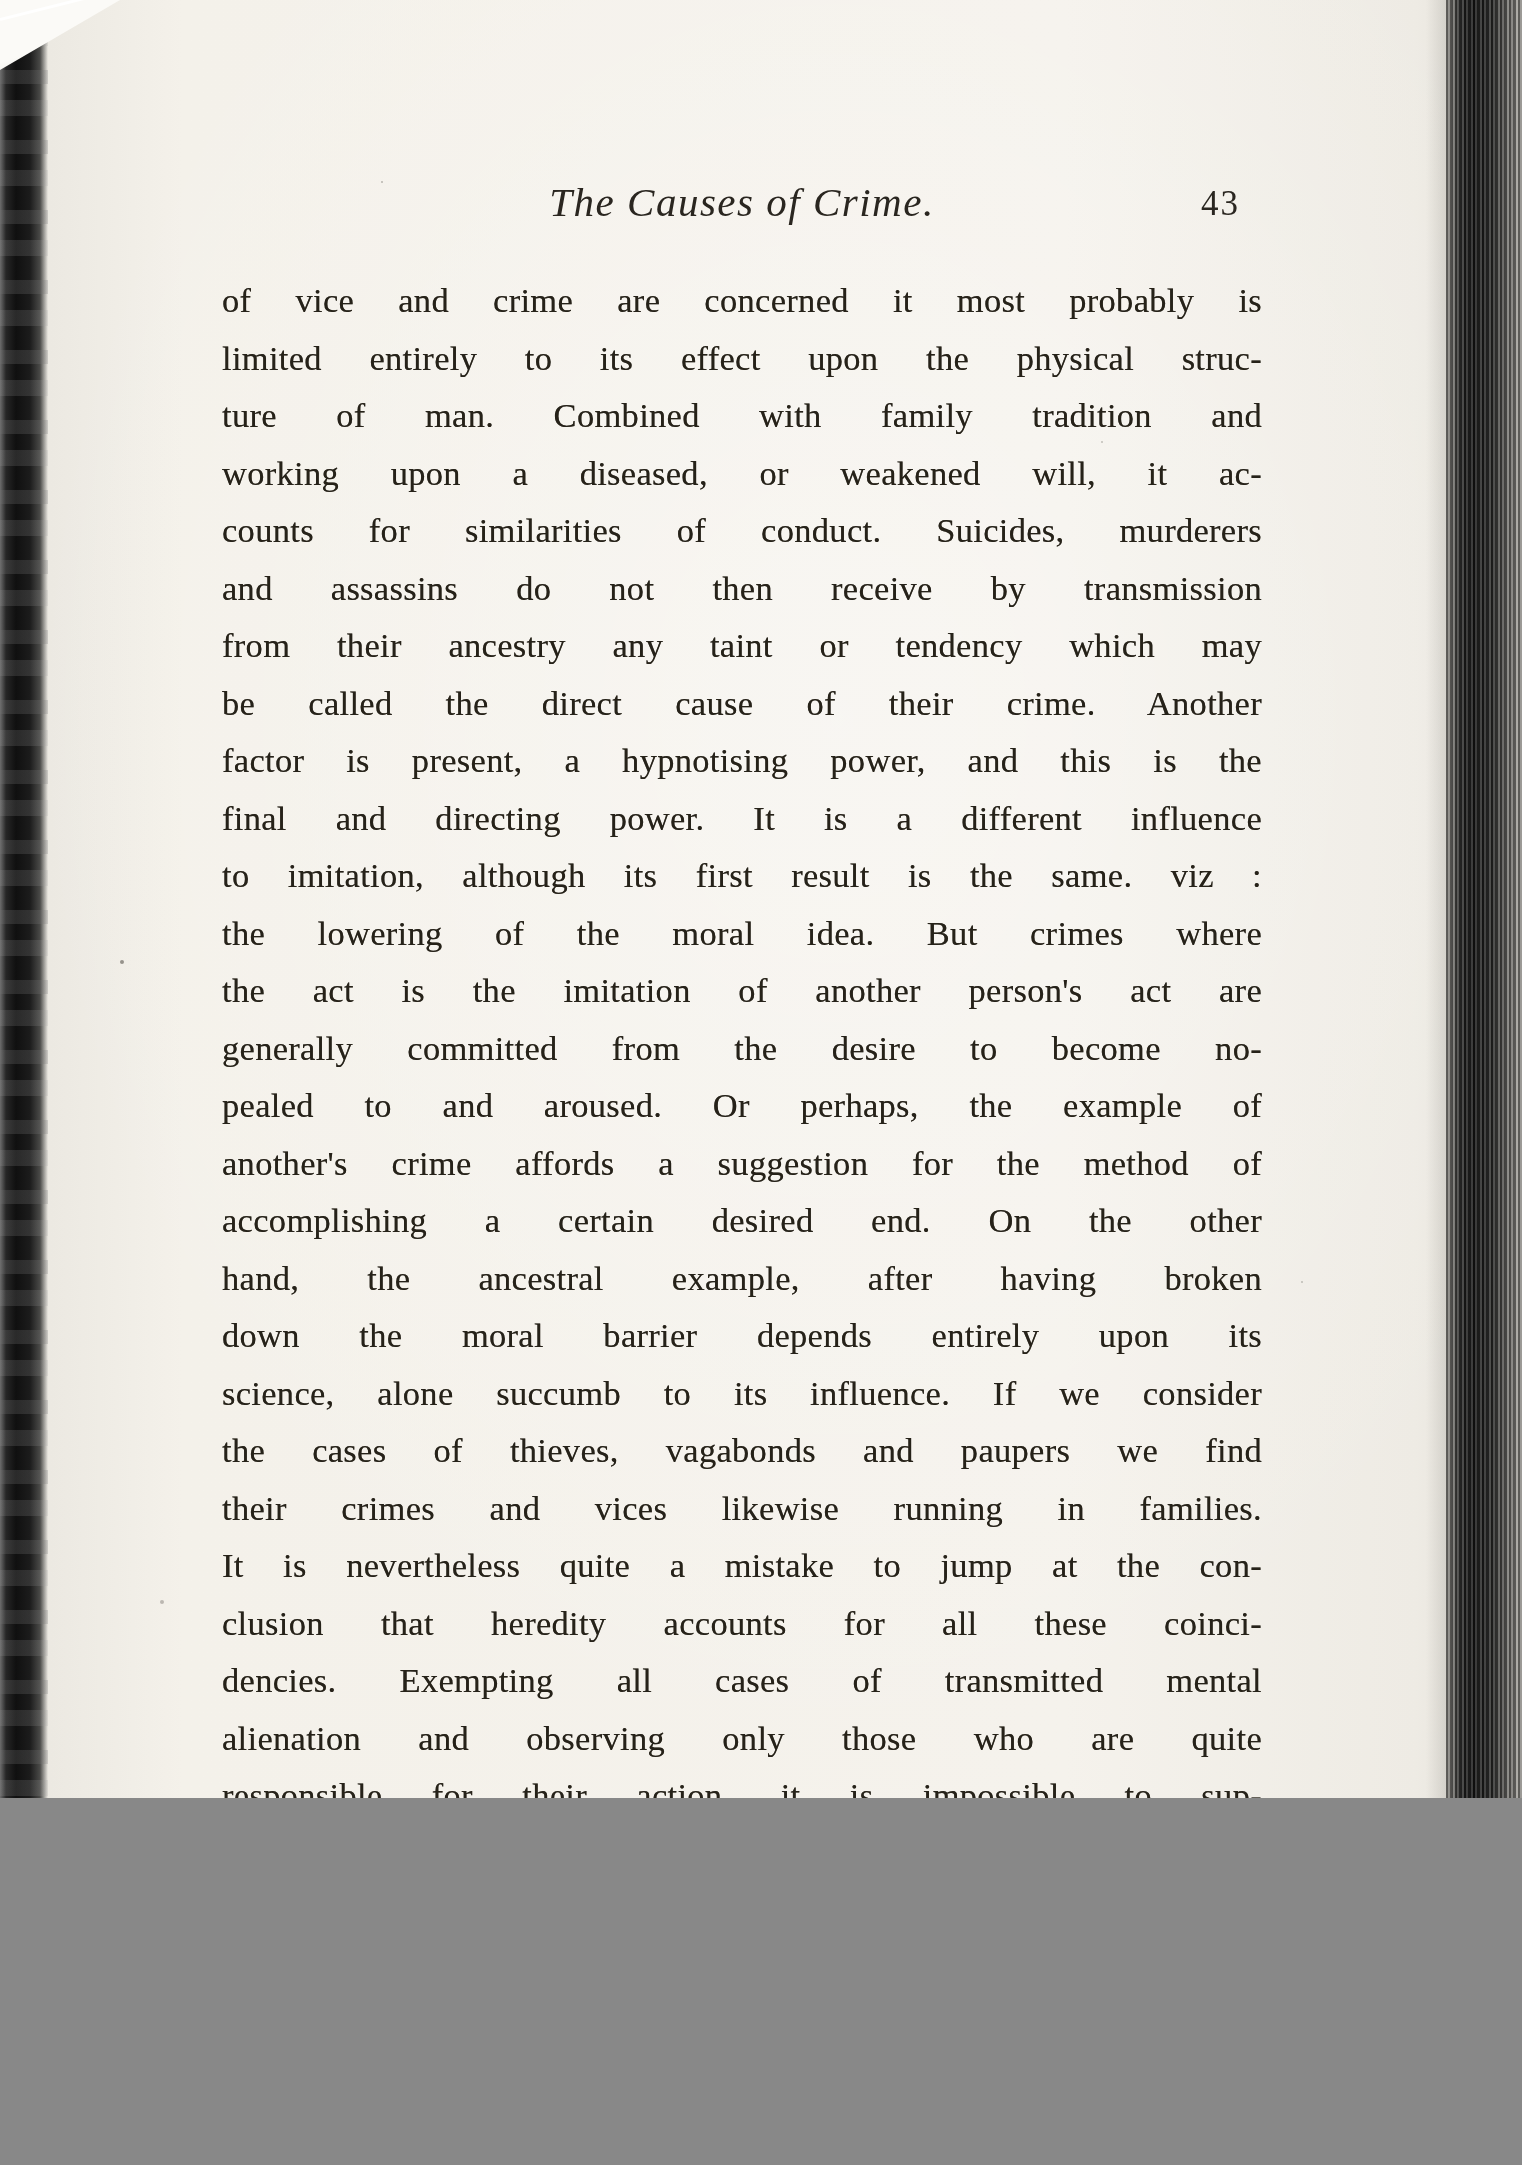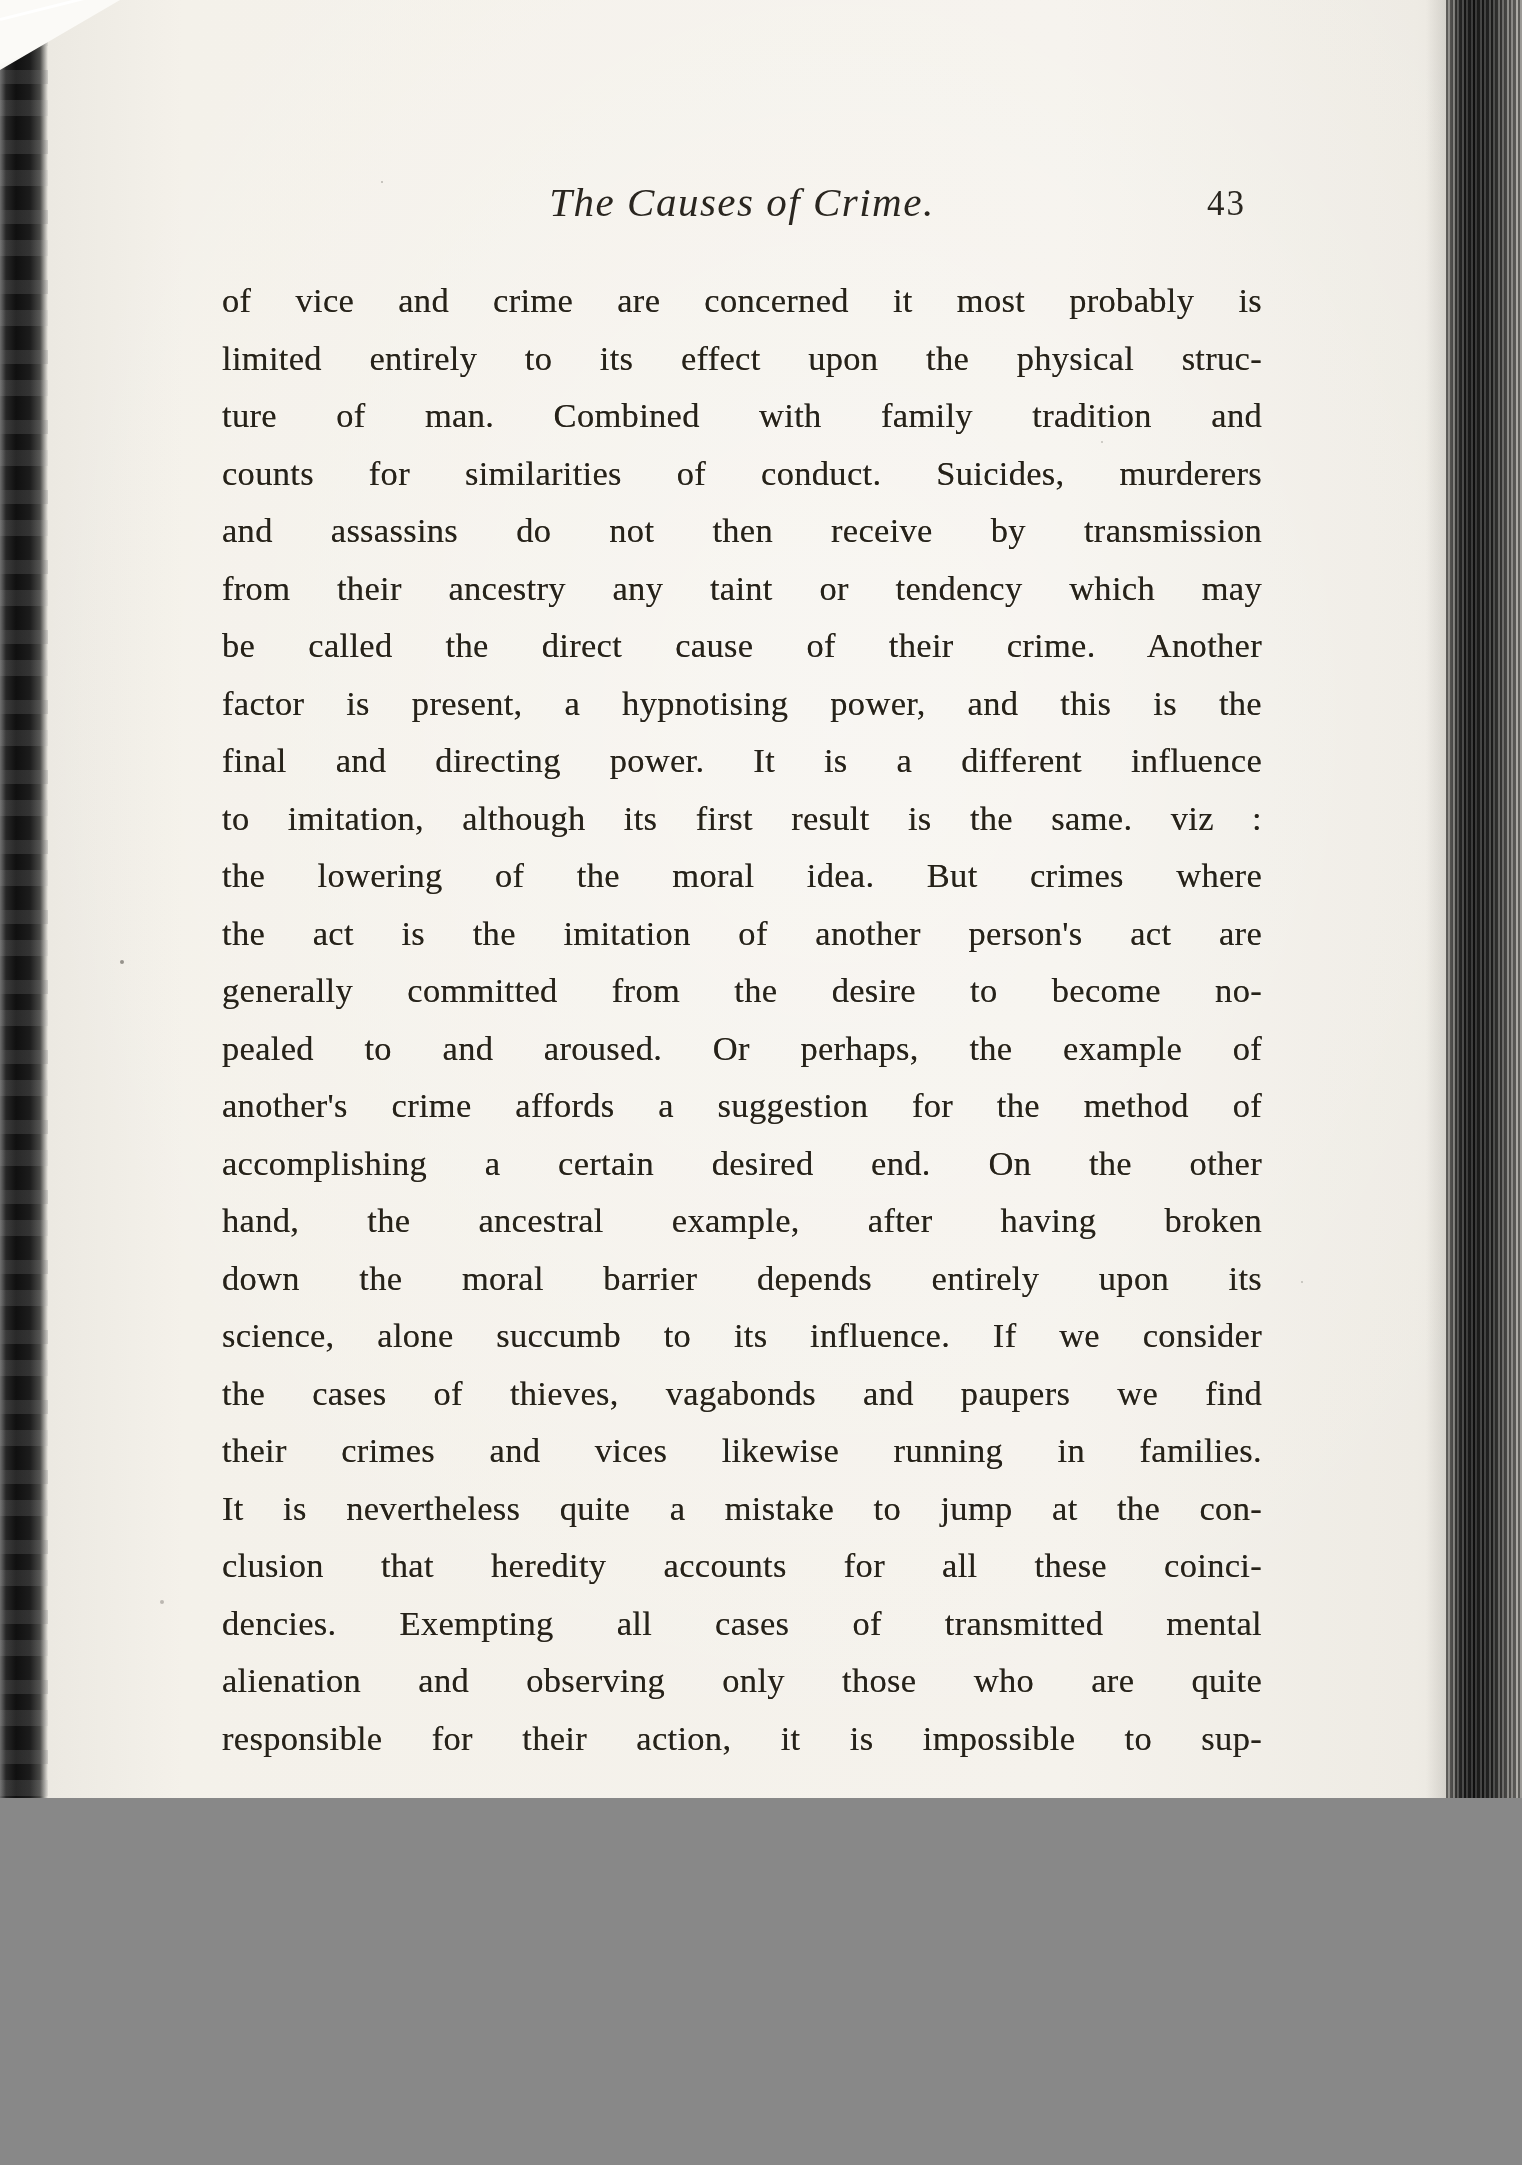--- a/index.html
+++ b/index.html
@@ -99,21 +99,21 @@
     transform: translateX(-50%);
     top: 0;
     font-style: italic;
     font-size: 41px;
     letter-spacing: 1.5px;
     white-space: nowrap;
     color: #2a2620;
   }
   .page-number {
     position: absolute;
-    right: 16px;
+    right: 22px;
     top: 6px;
     font-size: 35px;
     letter-spacing: 2px;
     color: #2a2620;
     margin-left: 34px;
   }
 
   .body-text {
     position: absolute;
     left: 222px;
@@ -148,20 +148,21 @@
 
   <div class="header-row">
     <div class="running-title">The Causes of Crime.</div>
     <div class="page-number">43</div>
   </div>
 
   <div class="body-text">
       <div class="line">of vice and crime are concerned it most probably is</div>
       <div class="line">limited entirely to its effect upon the physical struc-</div>
       <div class="line">ture of man. Combined with family tradition and</div>
+      <div class="line">working upon a diseased, or weakened will, it ac-</div>
       <div class="line">counts for similarities of conduct. Suicides, murderers</div>
       <div class="line">and assassins do not then receive by transmission</div>
       <div class="line">from their ancestry any taint or tendency which may</div>
       <div class="line">be called the direct cause of their crime. Another</div>
       <div class="line">factor is present, a hypnotising power, and this is the</div>
       <div class="line">final and directing power. It is a different influence</div>
       <div class="line">to imitation, although its first result is the same. viz :</div>
       <div class="line">the lowering of the moral idea. But crimes where</div>
       <div class="line">the act is the imitation of another person's act are</div>
       <div class="line">generally committed from the desire to become no-</div>

